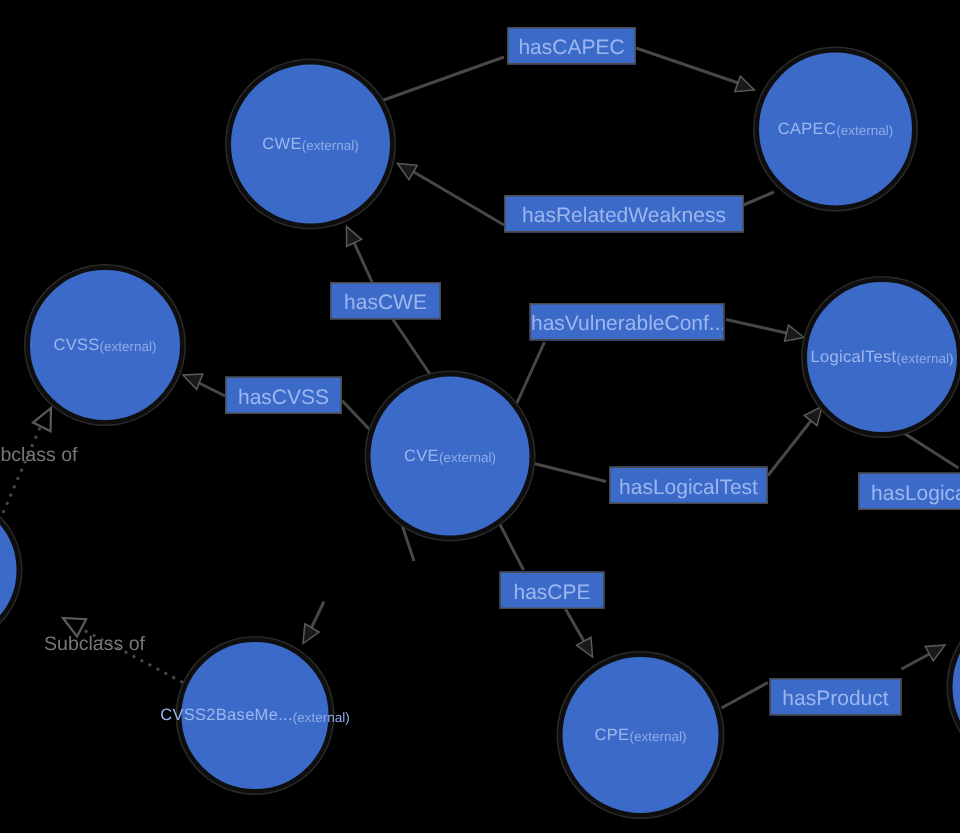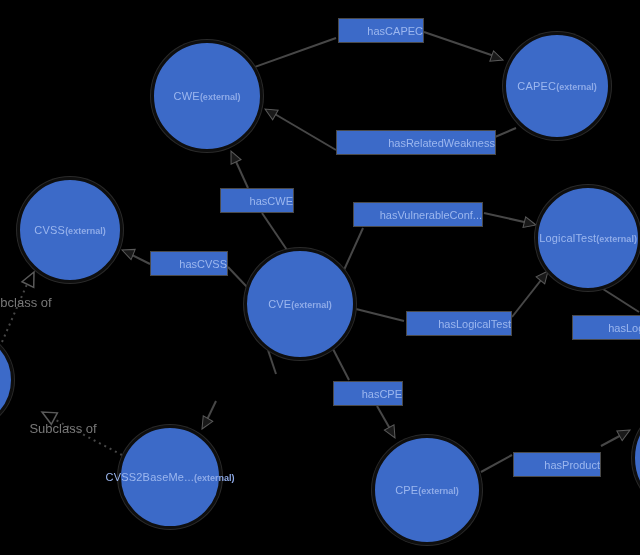--- a/index.html
+++ b/index.html
@@ -8,25 +8,25 @@
     font-family:"Liberation Sans",sans-serif;
   }
   svg.edges{position:absolute;left:0;top:0;z-index:1;}
   .node{
     position:absolute;z-index:2;border-radius:50%;
     background:#3c6ac8;border:3px solid #0e0e0e;box-sizing:border-box;
     display:flex;flex-direction:row;align-items:center;justify-content:center;
     color:#9cb7ef;text-align:center;box-shadow:0 0 0 1px #2a2a2a;
   }
   .node-name{font-size:11px;letter-spacing:.2px;}
-  .node-sub{font-size:9px;margin-top:2px;color:#8fabe8;font-weight:bold;}
+  .node-sub{font-size:9px;margin-top:2px;color:#8fabe8;}
   .edge-label{
     position:absolute;z-index:3;height:25px;line-height:25px;box-sizing:border-box;
     background:#3c6ac8;border:1px solid #4a4a4a;color:#9cb7ef;
-    font-size:11px;text-align:right;white-space:nowrap;overflow:hidden;
+    font-size:14px;text-align:center;white-space:nowrap;overflow:hidden;
   }
   .subclass-label{
     position:absolute;z-index:3;color:#787878;font-size:13px;
     text-align:center;white-space:nowrap;
   }
 </style>
 </head>
 <body>
 
 <div id="viewport">

